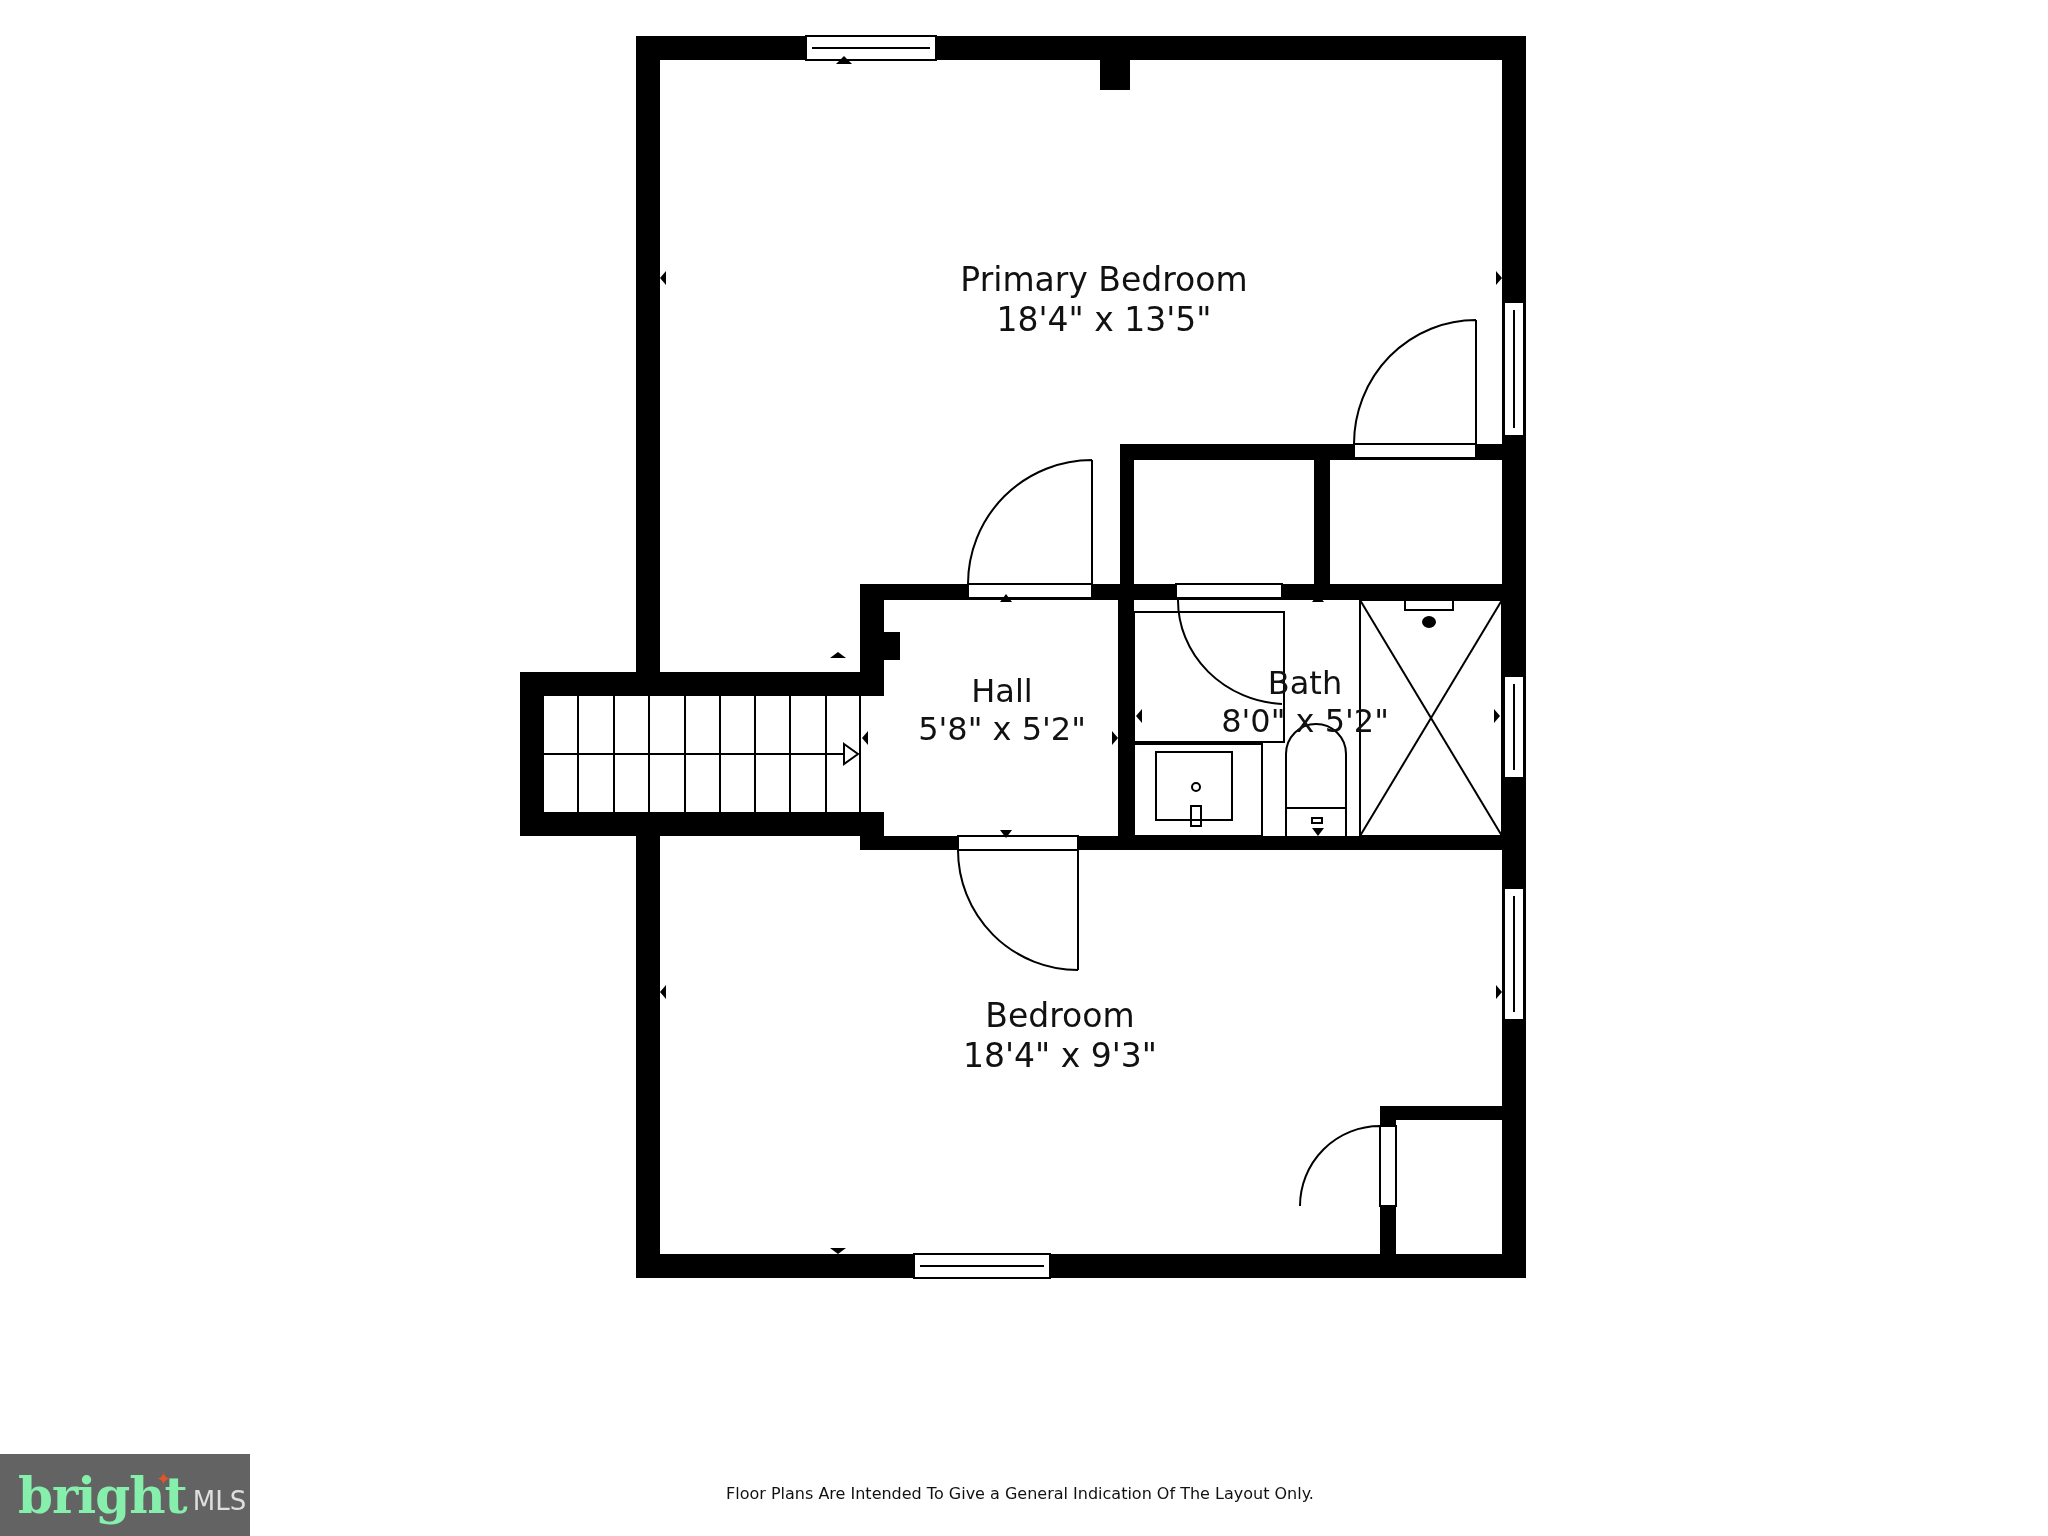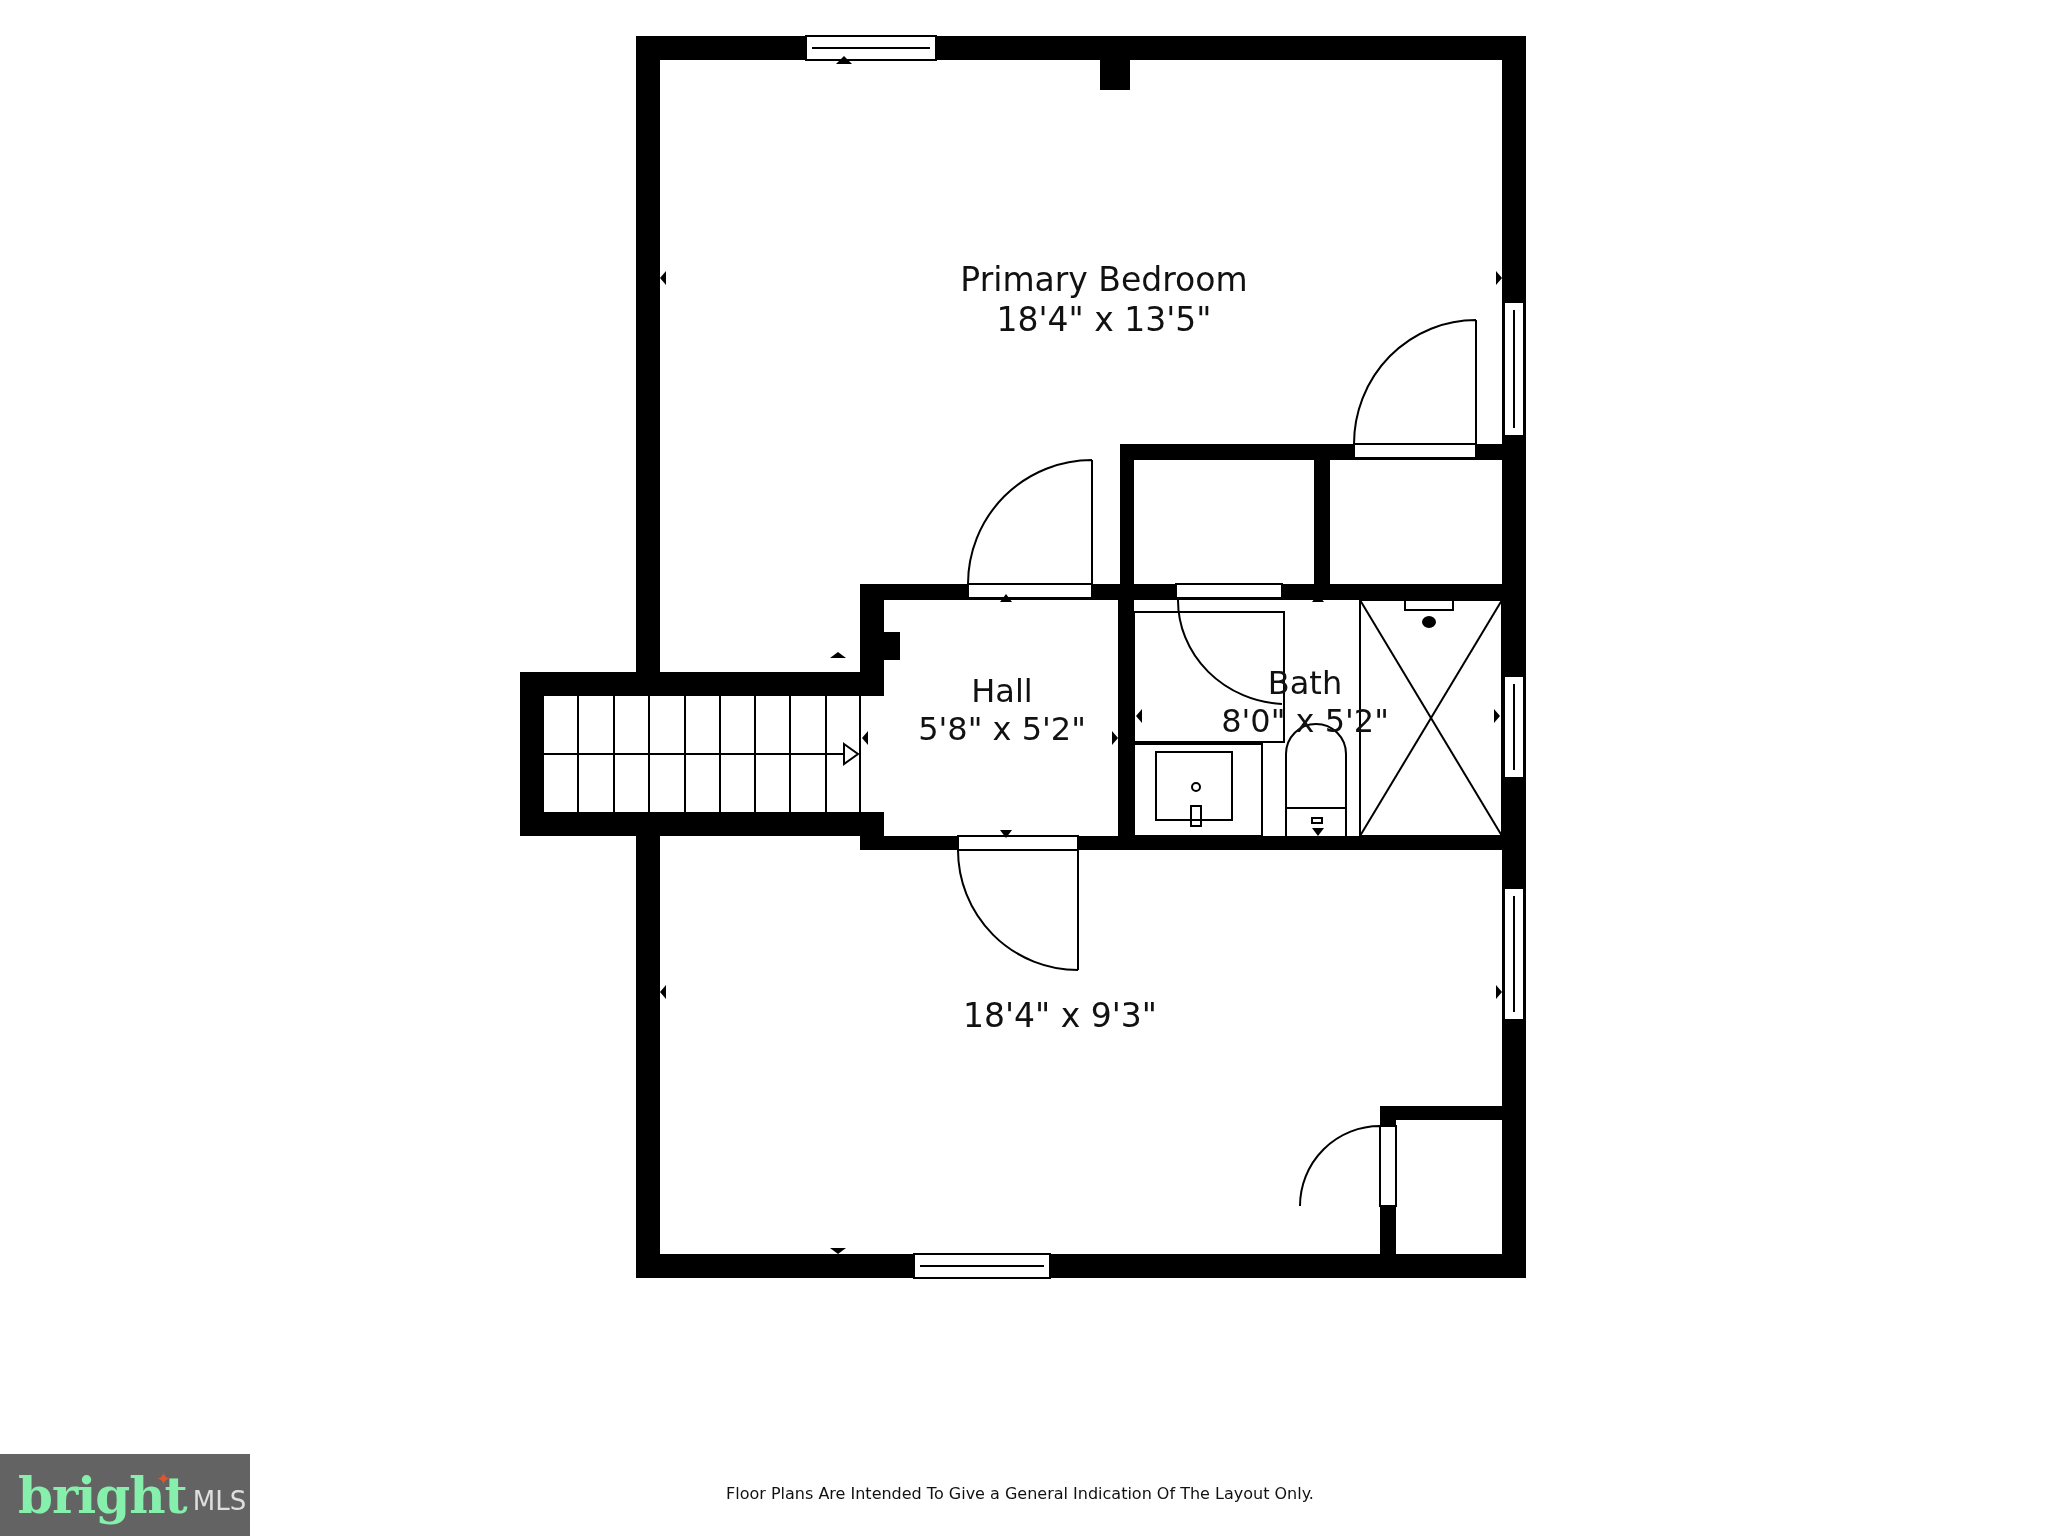--- a/index.html
+++ b/index.html
@@ -136,20 +136,21 @@
   <span class="room-name">Hall</span>
   <span class="room-dim">5'8" x 5'2"</span>
 </div>
 
 <div class="label mid" style="left:1180px;top:652px;width:250px;margin-top:12px;">
   <span class="room-name">Bath</span>
   <span class="room-dim">8'0" x 5'2"</span>
 </div>
 
 <div class="label big" style="left:860px;top:996px;width:400px;">
+  <span class="room-name">Bedroom</span>
   <span class="room-dim">18'4" x 9'3"</span>
 </div>
 
 <div class="disclaimer">Floor Plans Are Intended To Give a General Indication Of The Layout Only.</div>
 
 <div class="logo">
   <span class="brand">bright</span>
   <span class="star">✦</span>
   <span class="mls">MLS</span>
 </div>

